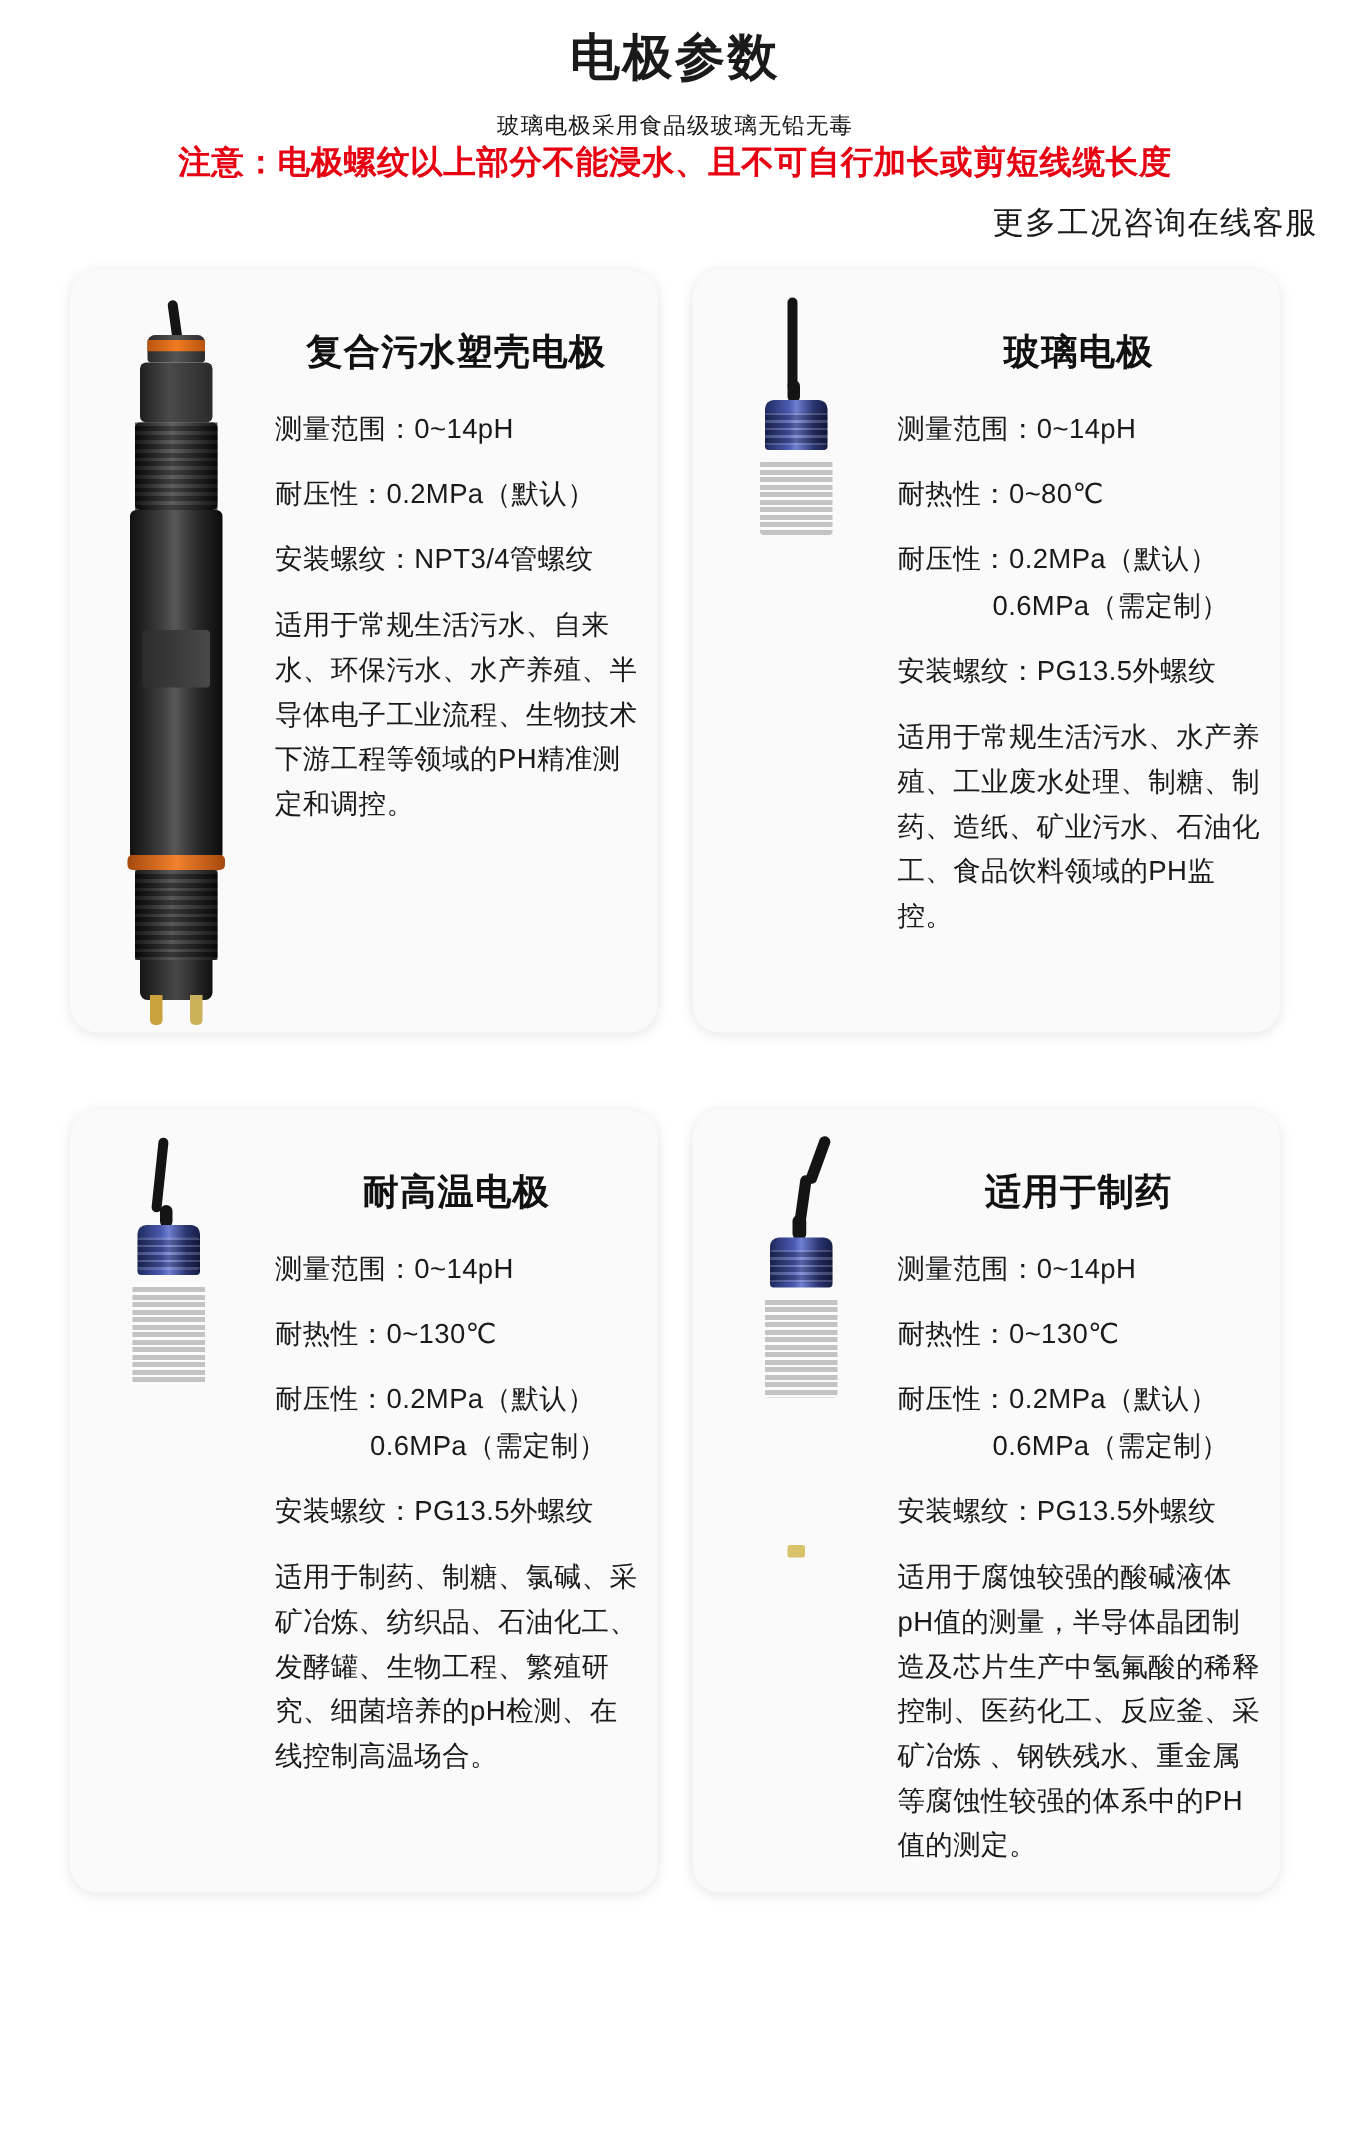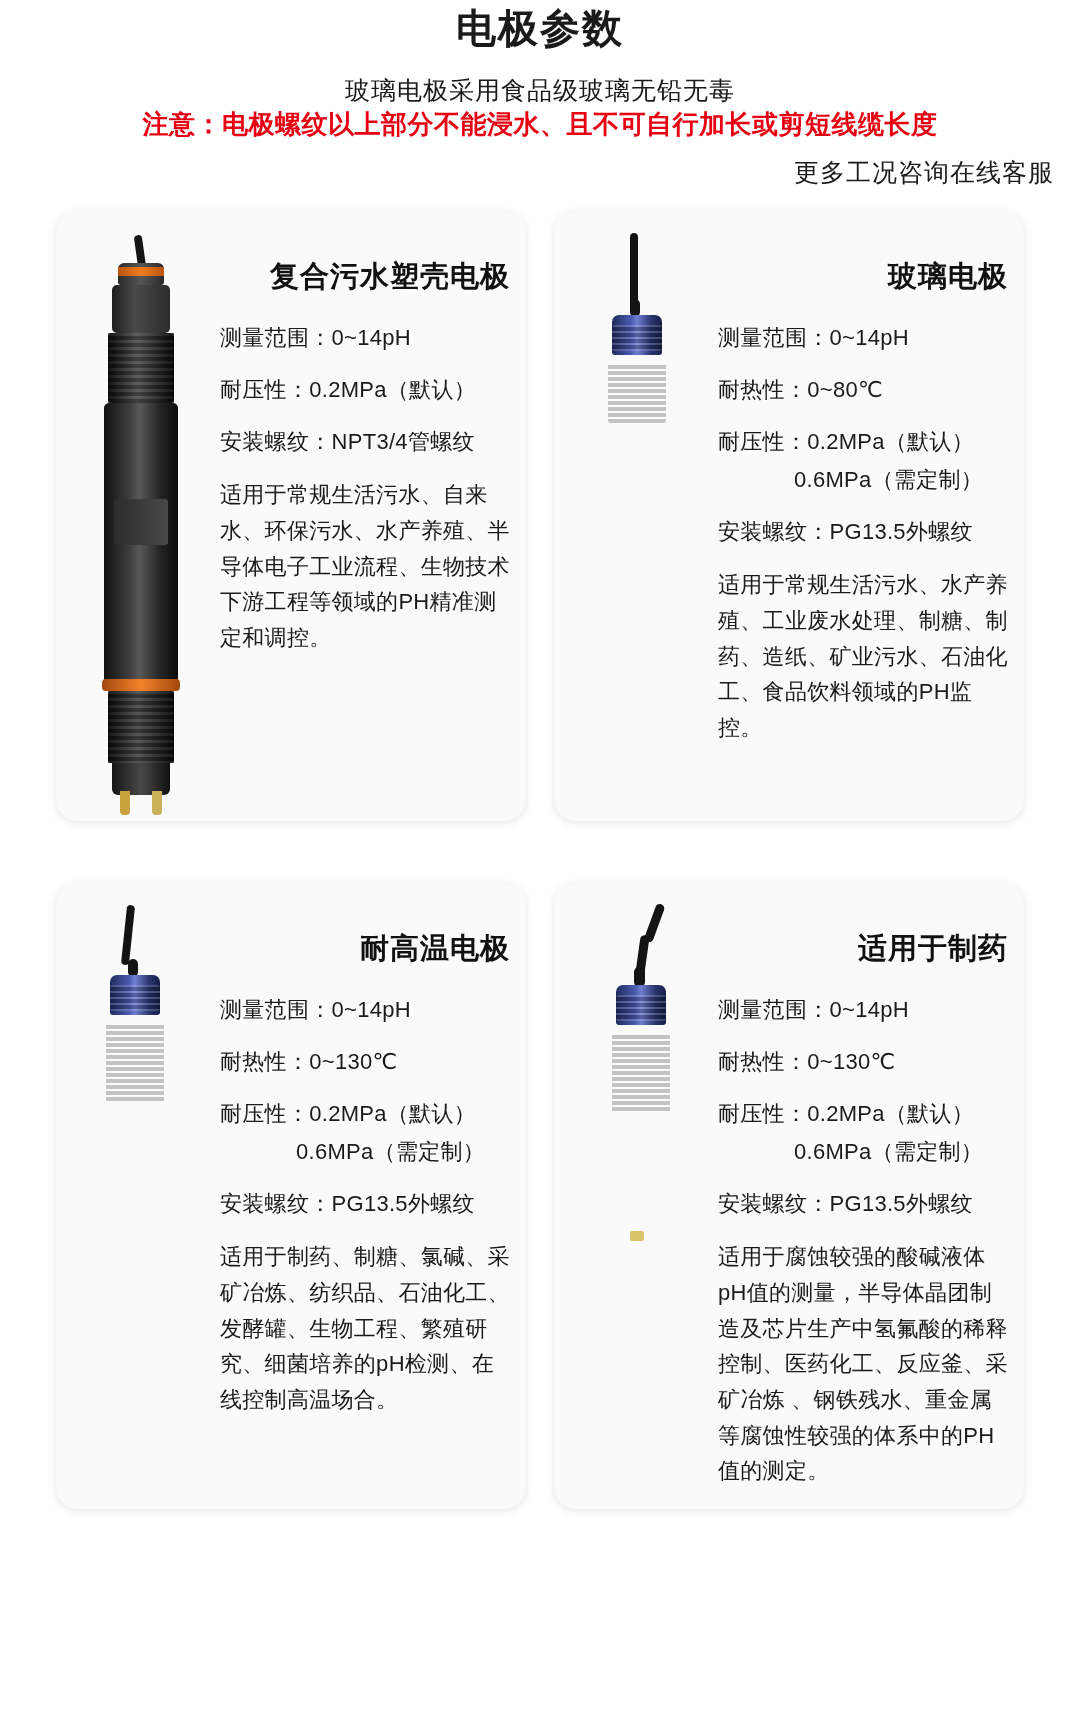--- a/index.html
+++ b/index.html
@@ -12,34 +12,33 @@
   }
   body {
     width: 1080px;
     min-height: 1720px;
     position: relative;
     overflow: hidden;
   }
 
   
   .header {
-    padding-top: 8px;
+    padding-top: 22px;
     text-align: center;
-    font-family: Liberation Mono, monospace;
   }
   .header-title {
     font-size: 40px;
     font-weight: bold;
     color: #1a1a1a;
     letter-spacing: 2px;
     line-height: 1.2;
   }
   .header-sub {
     margin-top: 18px;
-    font-size: 25px;
+    font-size: 18px;
     color: #1a1a1a;
     letter-spacing: 1px;
   }
   .header-warning {
     font-size: 26px;
     font-weight: bold;
     color: #e60012;
     letter-spacing: 0.5px;
   }
   .header-note {
@@ -77,21 +76,21 @@
   }
   .card-body {
     flex: 1 1 auto;
     padding-left: 4px;
     padding-top: 28px;
   }
   .card-title {
     font-size: 29px;
     font-weight: bold;
     color: #111;
-    text-align: right;
+    text-align: center;
     letter-spacing: 1px;
     margin-bottom: 24px;
   }
   .spec {
     font-size: 22px;
     color: #1a1a1a;
     line-height: 1.55;
     margin-bottom: 18px;
     letter-spacing: 0.3px;
   }

